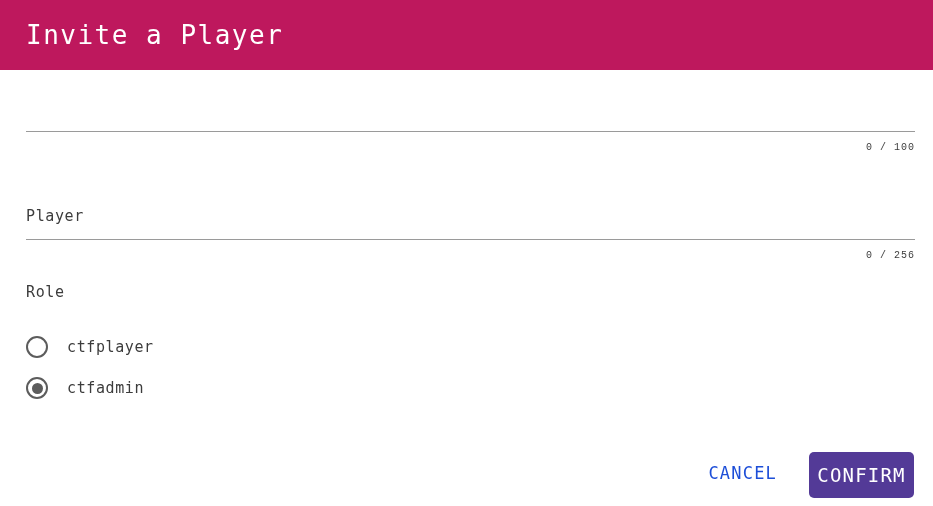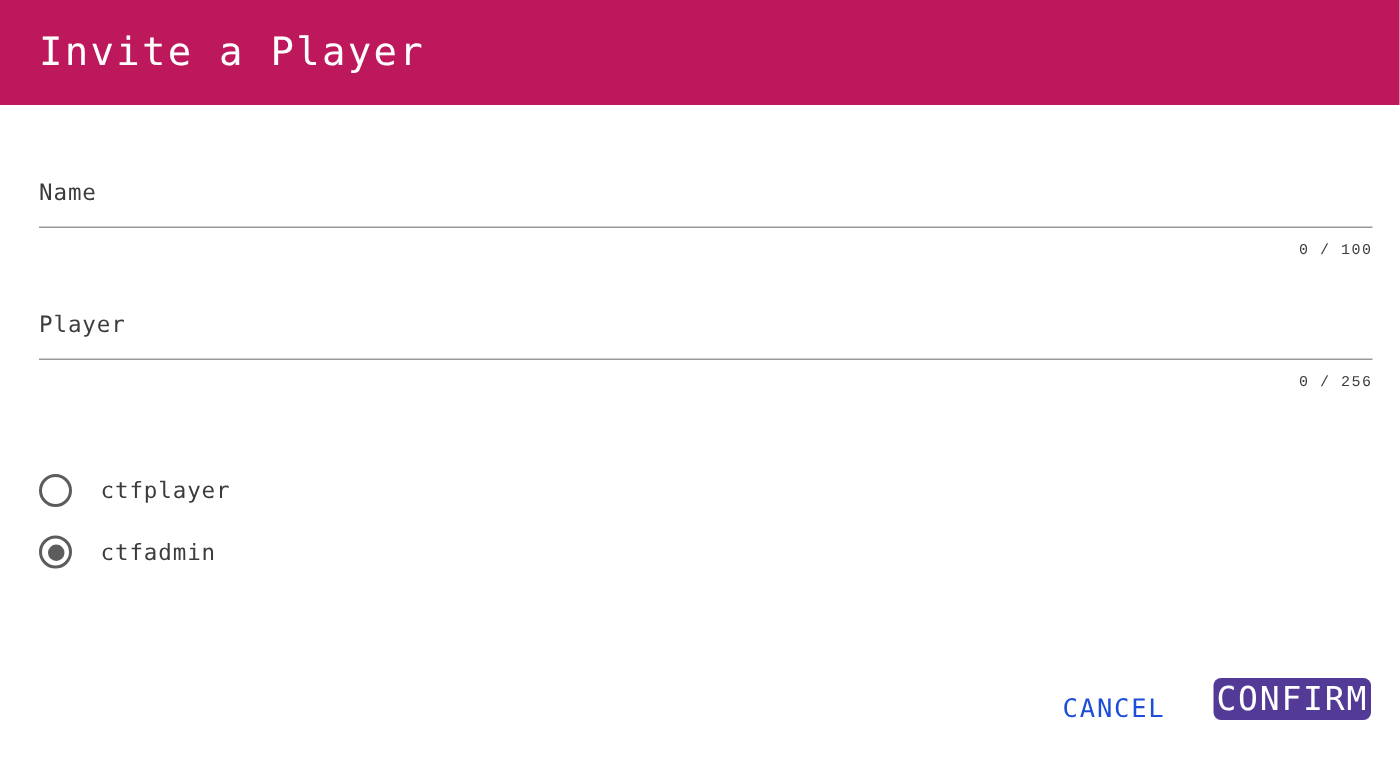--- a/index.html
+++ b/index.html
@@ -175,27 +175,27 @@
     letter-spacing: 1.2px;
     color: #1d4ed8;
     cursor: pointer;
     white-space: nowrap;
   }
   .btn-confirm {
     position: absolute;
     left: 809px;
     top: 0;
     width: 105px;
-    height: 28px;
+    height: 46px;
     border: none;
     border-radius: 5px;
     background: #533a97;
     color: #ffffff;
     font-family: "DejaVu Sans Mono", monospace;
-    font-size: 22px;
+    font-size: 19px;
     letter-spacing: 1.2px;
     cursor: pointer;
     display: flex;
     align-items: center;
     justify-content: center;
     white-space: nowrap;
     padding: 0;
   }
 </style>
 </head>
@@ -203,34 +203,34 @@
 
 <div class="dialog">
 
   <div class="dialog-header">
     <div class="dialog-title">Invite a Player</div>
   </div>
 
   <div class="dialog-body">
 
     <div class="field field-name">
-      <div class="field-label">Name</div>
       <input class="field-input" type="text" value="" style="">
       <div class="field-underline"></div>
       <div class="field-counter">0 / 100</div>
     </div>
 
     <div class="field field-email">
       <div class="field-label">Player</div>
       <input class="field-input" type="text" value="" style="">
       <div class="field-underline"></div>
       <div class="field-counter">0 / 256</div>
     </div>
 
     <div class="role-group">
+      <div class="role-label">Role</div>
 
       <div class="radio-list">
         <div class="radio-row">
           <span class="radio-mark">
             
           </span>
           <span class="radio-text">ctfplayer</span>
         </div>
         <div class="radio-row selected">
           <span class="radio-mark">

